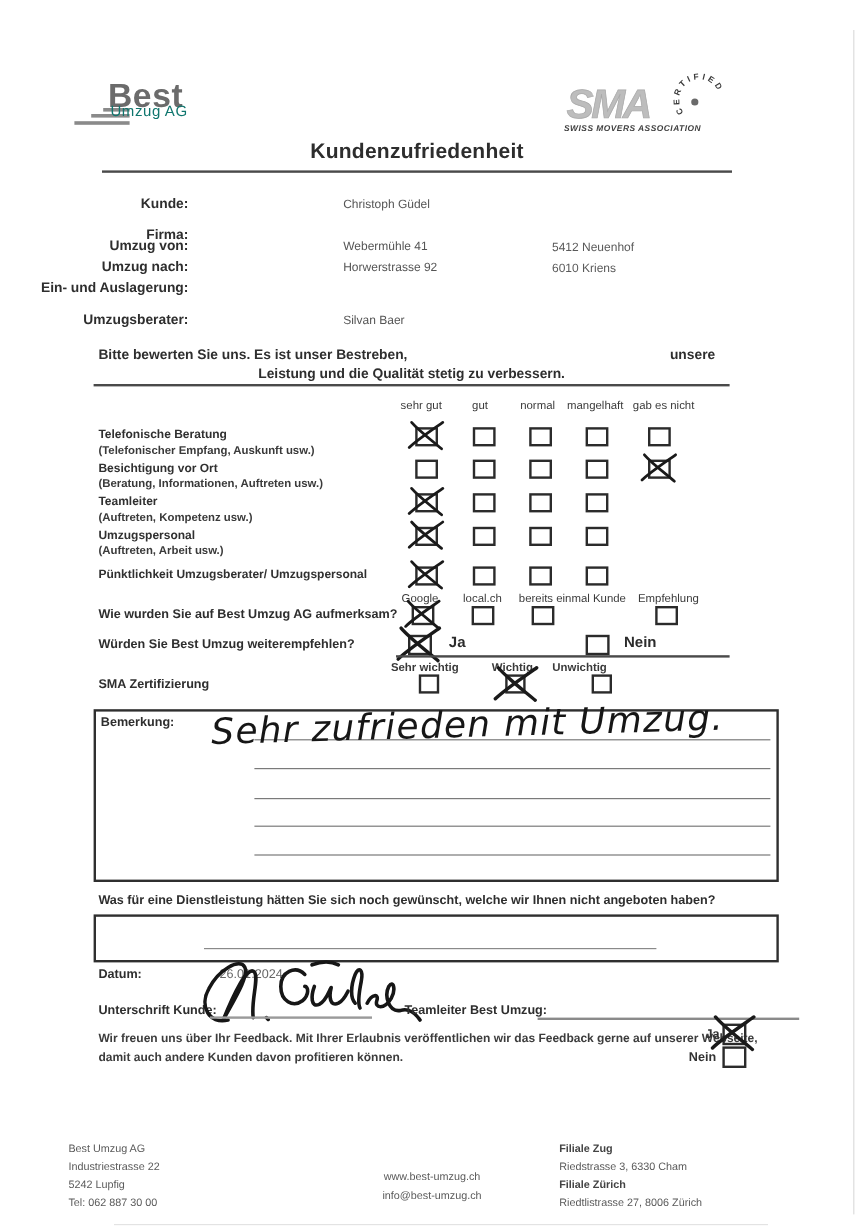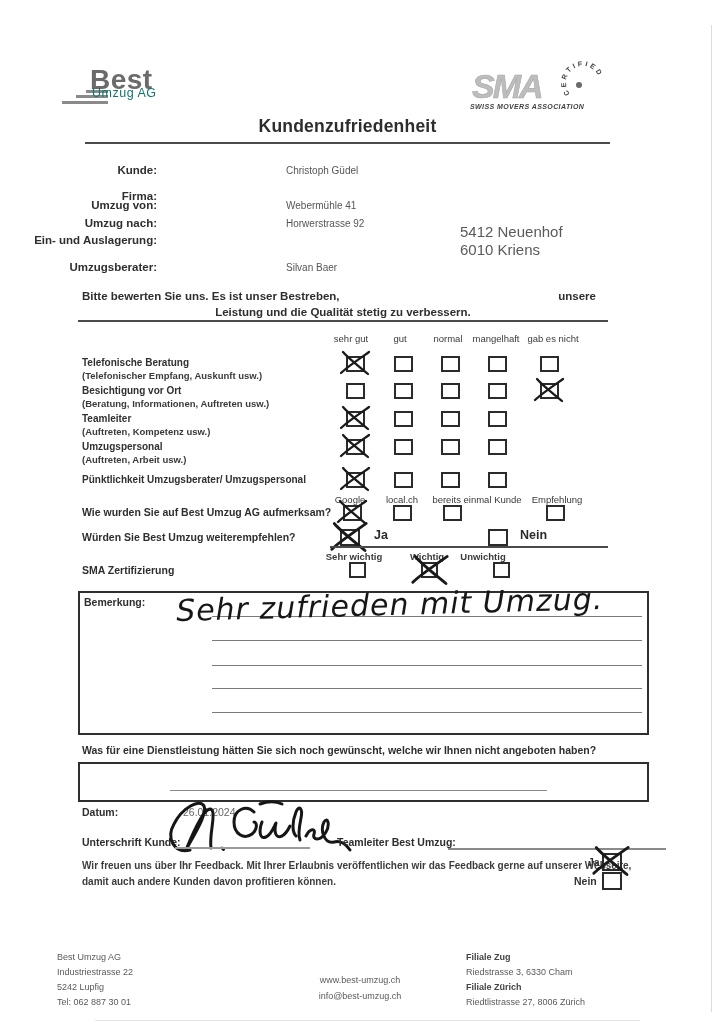--- a/index.html
+++ b/index.html
@@ -10,21 +10,21 @@
   
   .best-name{font-size:28px;font-weight:bold;color:#6b6b6b;letter-spacing:.5px;}
   .best-sub{font-size:12.5px;color:#0f766e;letter-spacing:.5px;}
   .speed{position:absolute;height:2.5px;background:#8a8a8a;}
   .title{font-size:17.5px;font-weight:bold;color:#2d2d2d;letter-spacing:.2px;text-align:center;width:525px;}
   .rule{position:absolute;background:#4a4a4a;}
   
   .info-row{position:absolute;left:0;width:600px;height:17px;}
   .info-label{position:absolute;right:443px;font-size:11.5px;font-weight:bold;color:#2e2e2e;white-space:nowrap;}
   .info-val{position:absolute;left:286px;font-size:10px;color:#555;white-space:nowrap;top:1px;}
-  .info-val2{position:absolute;left:460px;font-size:15px;color:#5a5a5a;white-space:nowrap;top:2px;margin-top:22px;}
+  .info-val2{position:absolute;left:460px;font-size:10px;color:#5a5a5a;white-space:nowrap;top:2px;}
   
   .intro1{position:absolute;left:82px;top:290px;width:514px;display:flex;justify-content:space-between;
           font-size:11.5px;font-weight:bold;color:#2e2e2e;}
   .intro2{position:absolute;left:78px;top:306px;width:530px;text-align:center;font-size:11.5px;font-weight:bold;color:#2e2e2e;}
   
   .colhead{position:absolute;transform:translateX(-50%);font-size:9.5px;color:#3a3a3a;white-space:nowrap;}
   .rowlabel{position:absolute;left:82px;font-size:10px;font-weight:bold;color:#303030;white-space:nowrap;}
   .rowsub{position:absolute;left:82px;font-size:9.5px;font-weight:bold;color:#3a3a3a;white-space:nowrap;}
   .cb{position:absolute;width:15px;height:12px;border:2px solid #2b2b2b;background:transparent;}
   .cb svg{position:absolute;pointer-events:none;}
@@ -254,21 +254,21 @@
         <path d="M5,2 C11,9 23,18 30,24" fill="none" stroke="#1a1a1a" stroke-width="2.3" stroke-linecap="round"></path>
       </svg>
     </div>
   <div class="abs b" style="left:574px;top:875px;font-size:10.5px;">Nein</div>
   <div class="cb" style="left:602px;top:872px;width:16px;height:14px;"></div>
 
   <div class="abs" id="footer-left" style="left:57px;top:950px;">
       <div class="footer-line">Best Umzug AG</div>
       <div class="footer-line">Industriestrasse 22</div>
       <div class="footer-line">5242 Lupfig</div>
-      <div class="footer-line">Tel: 062 887 30 01</div>
+      <div class="footer-line">Tel: 062 887 30 00</div>
     </div>
   <div class="abs" id="footer-center" style="left:260px;top:972px;width:200px;text-align:center;">
       <div class="footer-line" style="line-height:16px;">www.best-umzug.ch</div>
       <div class="footer-line" style="line-height:16px;">info@best-umzug.ch</div>
     </div>
   <div class="abs" id="footer-right" style="left:466px;top:950px;width:200px;text-align:left;">
       <div class="footer-line footer-bold">Filiale Zug</div>
       <div class="footer-line">Riedstrasse 3, 6330 Cham</div>
       <div class="footer-line footer-bold">Filiale Zürich</div>
       <div class="footer-line">Riedtlistrasse 27, 8006 Zürich</div>

